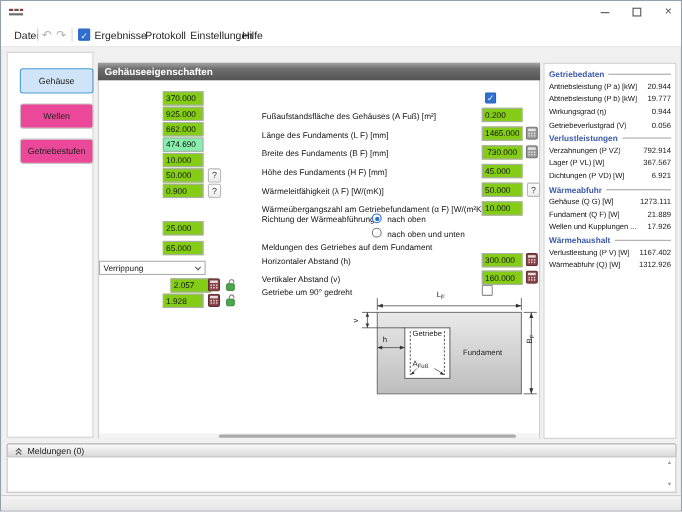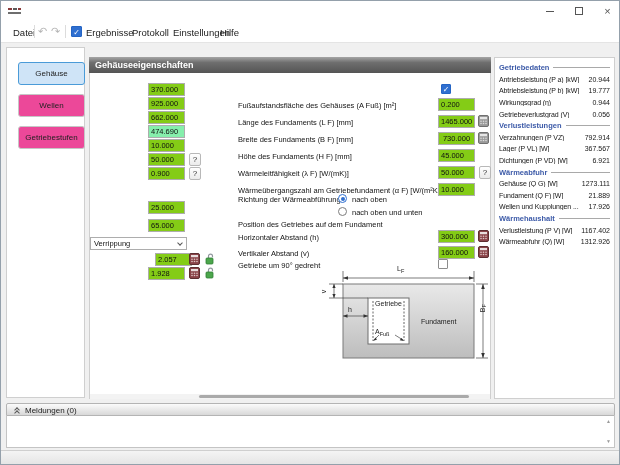--- a/index.html
+++ b/index.html
@@ -240,21 +240,21 @@
 
   <span class="lbl" style="left:237px;top:185px">Wärmeübergangszahl am Getriebefundament (α F) [W/(m²K)]</span>
   <input class="inp" style="left: 437px; top: 182px;" value="10.000">
 
   <span class="lbl" style="left:237px;top:194px">Richtung der Wärmeabführung</span>
   <span class="radio on" style="left:337px;top:193px"></span>
   <span class="lbl" style="left:351px;top:194px">nach oben</span>
   <span class="radio" style="left:337px;top:206px"></span>
   <span class="lbl" style="left:351px;top:207px">nach oben und unten</span>
 
-  <span class="lbl" style="left:237px;top:219px">Position des Getriebes auf dem Fundament</span>
+  <span class="lbl" style="left:237px;top:219px">Meldungen des Getriebes auf dem Fundament</span>
 
   <span class="lbl" style="left:237px;top:232px">Horizontaler Abstand (h)</span>
   <input class="inp" style="left: 437px; top: 229px;" value="300.000">
   <svg class="iconbtn" style="left:477px;top:229px" viewBox="0 0 11 12">
     <rect x="0.5" y="0.5" width="10" height="11" rx="1.5" fill="#8a4449" stroke="#5d2e31"></rect>
     <rect x="2" y="2" width="7" height="2.2" fill="#e8dede"></rect>
     <g fill="#dfc6c6">
         <circle cx="3" cy="6.3" r="0.8"></circle>
         <circle cx="5.5" cy="6.3" r="0.8"></circle>
         <circle cx="8" cy="6.3" r="0.8"></circle>

